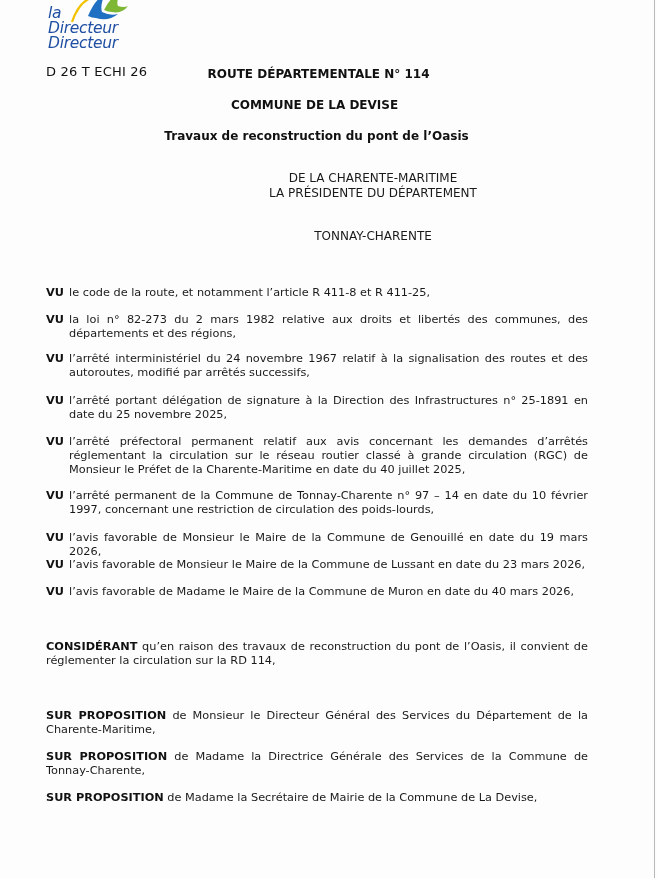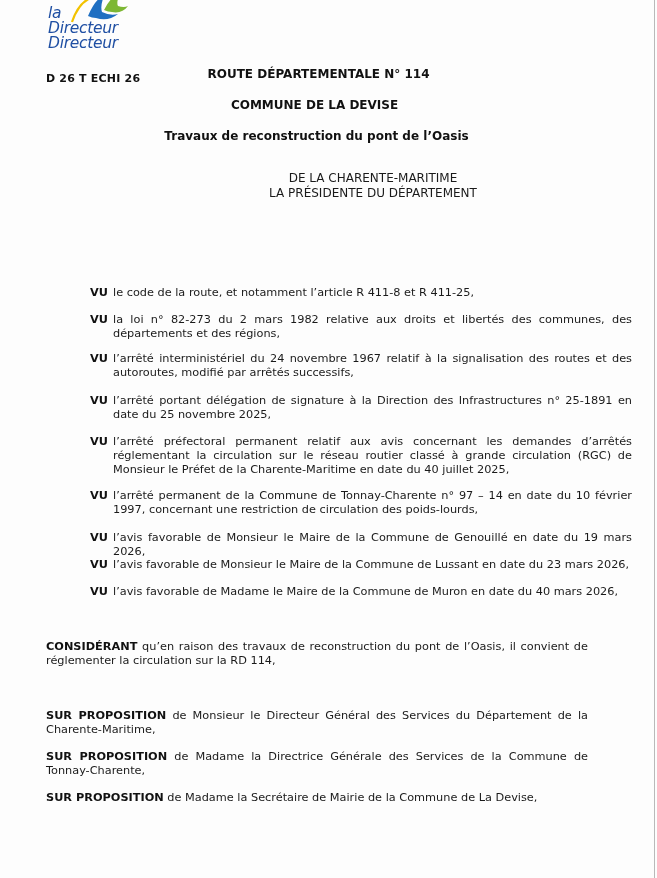--- a/index.html
+++ b/index.html
@@ -43,23 +43,23 @@
       letter-spacing: -0.3px;
     }
     .logo-birds {
       position: absolute;
       left: 26px;
       top: -6px;
     }
     .doc-ref {
       position: absolute;
       left: 46px;
-      top: 72px;
-      font-size: 11px;
-      font-weight: bold;
+      top: 64px;
+      font-size: 13px;
+      font-weight: normal;
       letter-spacing: 0.2px;
       color: #111;
     }
     .title {
       position: absolute;
       left: 0;
       width: 657px;
       text-align: center;
       font-weight: bold;
       font-size: 12px;
@@ -86,21 +86,20 @@
       width: 542px;
       font-size: 11.3px;
       line-height: 14.2px;
       text-align: justify;
       color: #1a1a1a;
     }
     .para.vu {
       padding-left: 23px;
       width: 519px;
       text-indent: -23px;
-      margin-left: 44px;
     }
     .kw {
       font-weight: bold;
       color: #111;
     }
     .vu .kw {
       display: inline-block;
       width: 23px;
       text-indent: 0;
     }
@@ -127,20 +126,21 @@
 
 <div class="title t1">ROUTE DÉPARTEMENTALE N° 114</div>
 <div class="title t2">COMMUNE DE LA DEVISE</div>
 <div class="title t3">Travaux de reconstruction du pont de l’Oasis</div>
 
 <div class="authority a1">
   <div>DE LA CHARENTE-MARITIME</div>
   <div>LA PRÉSIDENTE DU DÉPARTEMENT</div>
 </div>
 <div class="authority a2">
+  <div>TONNAY-CHARENTE</div>
 </div>
 
 <div class="para vu" style="top:286px">
   <span class="kw">VU</span><span>le code de la route, et notamment l’article R 411-8 et R 411-25,</span>
 </div>
 <div class="para vu" style="top:313px">
   <span class="kw">VU</span><span>la loi n° 82-273 du 2 mars 1982 relative aux droits et libertés des communes, des départements et des régions,</span>
 </div>
 <div class="para vu" style="top:352px">
   <span class="kw">VU</span><span>l’arrêté interministériel du 24 novembre 1967 relatif à la signalisation des routes et des autoroutes, modifié par arrêtés successifs,</span>

